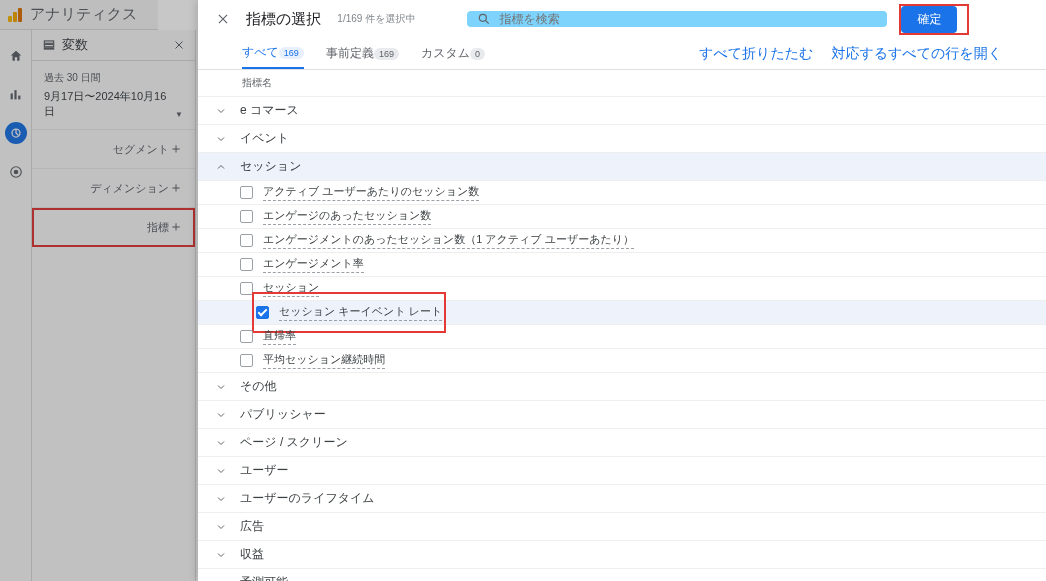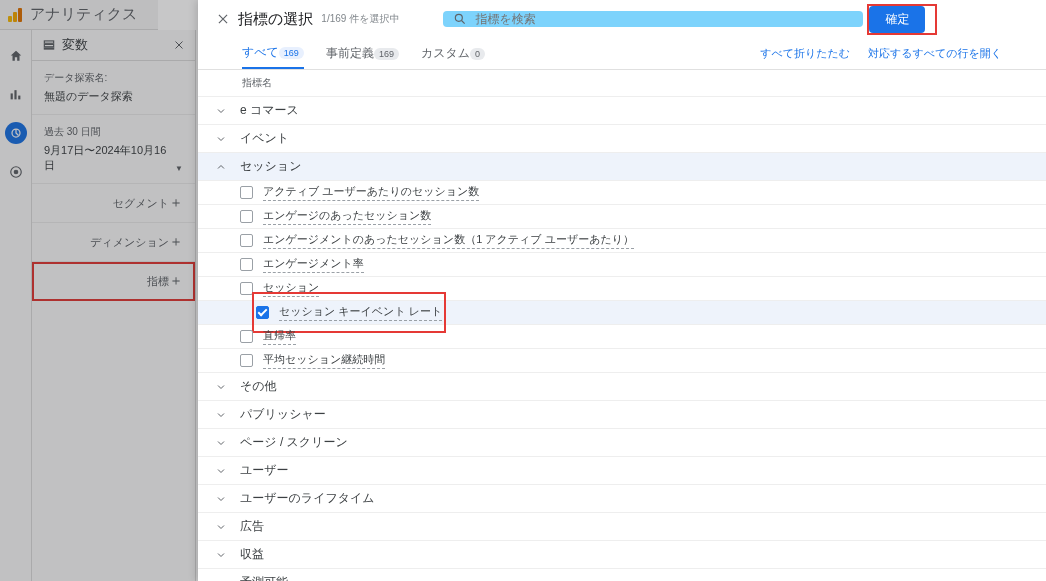--- a/index.html
+++ b/index.html
@@ -121,21 +121,21 @@
     width: calc(100% - 198px);
     height: 100%;
     background: #fff;
     display: flex;
     flex-direction: column;
     box-shadow: -2px 0 8px rgba(0,0,0,0.15);
   }
   .modal-header {
     display: flex;
     align-items: center;
-    gap: 4px;
+    gap: 12px;
     padding: 6px 14px;
     height: 38px;
   }
   .close-x {
     width: 22px; height: 22px;
     display: flex; align-items: center; justify-content: center;
     color: #5f6368; cursor: pointer;
   }
   .modal-title { font-size: 15px; color: #202124; }
   .modal-sub { font-size: 10px; color: #80868b; margin-left: 4px; }
@@ -183,21 +183,21 @@
   .tab.active { color: #1a73e8; border-bottom: 2px solid #1a73e8; }
   .badge {
     background: #e8eaed;
     color: #5f6368;
     border-radius: 8px;
     font-size: 9px;
     padding: 1px 5px;
   }
   .tab.active .badge { background: #e8f0fe; color: #1a73e8; }
   .tabs-right { margin-left: auto; display: flex; gap: 18px; }
-  .link { color: #1a73e8; font-size: 11px; cursor: pointer; }
+  .link { color: #1a73e8; font-size: 14px; cursor: pointer; }
 
   .list-header {
     padding: 6px 44px;
     font-size: 10px;
     color: #5f6368;
   }
   .metric-list { flex: 1; overflow: auto; }
   .group-row, .item-row {
     display: flex;
     align-items: center;
@@ -285,24 +285,20 @@
         <svg width="14" height="14" viewBox="0 0 24 24" fill="none" stroke="currentColor" stroke-width="2">
             <rect x="4" y="5" width="16" height="4"></rect>
             <rect x="4" y="11" width="16" height="4"></rect>
             <rect x="4" y="17" width="16" height="2"></rect>
           </svg>
         <span>変数</span>
       </span>
       <svg width="12" height="12" viewBox="0 0 24 24" stroke="currentColor" stroke-width="2" fill="none">
           <path d="M5 5l14 14M19 5L5 19"></path>
         </svg>
-    </div>
-    <div class="vars-section">
-      <div>データ探索名:</div>
-      <div class="sub">無題のデータ探索</div>
     </div>
     <div class="vars-section">
       <div>過去 30 日間</div>
       <div class="sub date-line">
         <span>9月17日〜2024年10月16日</span>
         <span style="font-size:8px;color:#5f6368">▼</span>
       </div>
     </div>
     <div class="seg-row">
       <span>セグメント</span>

